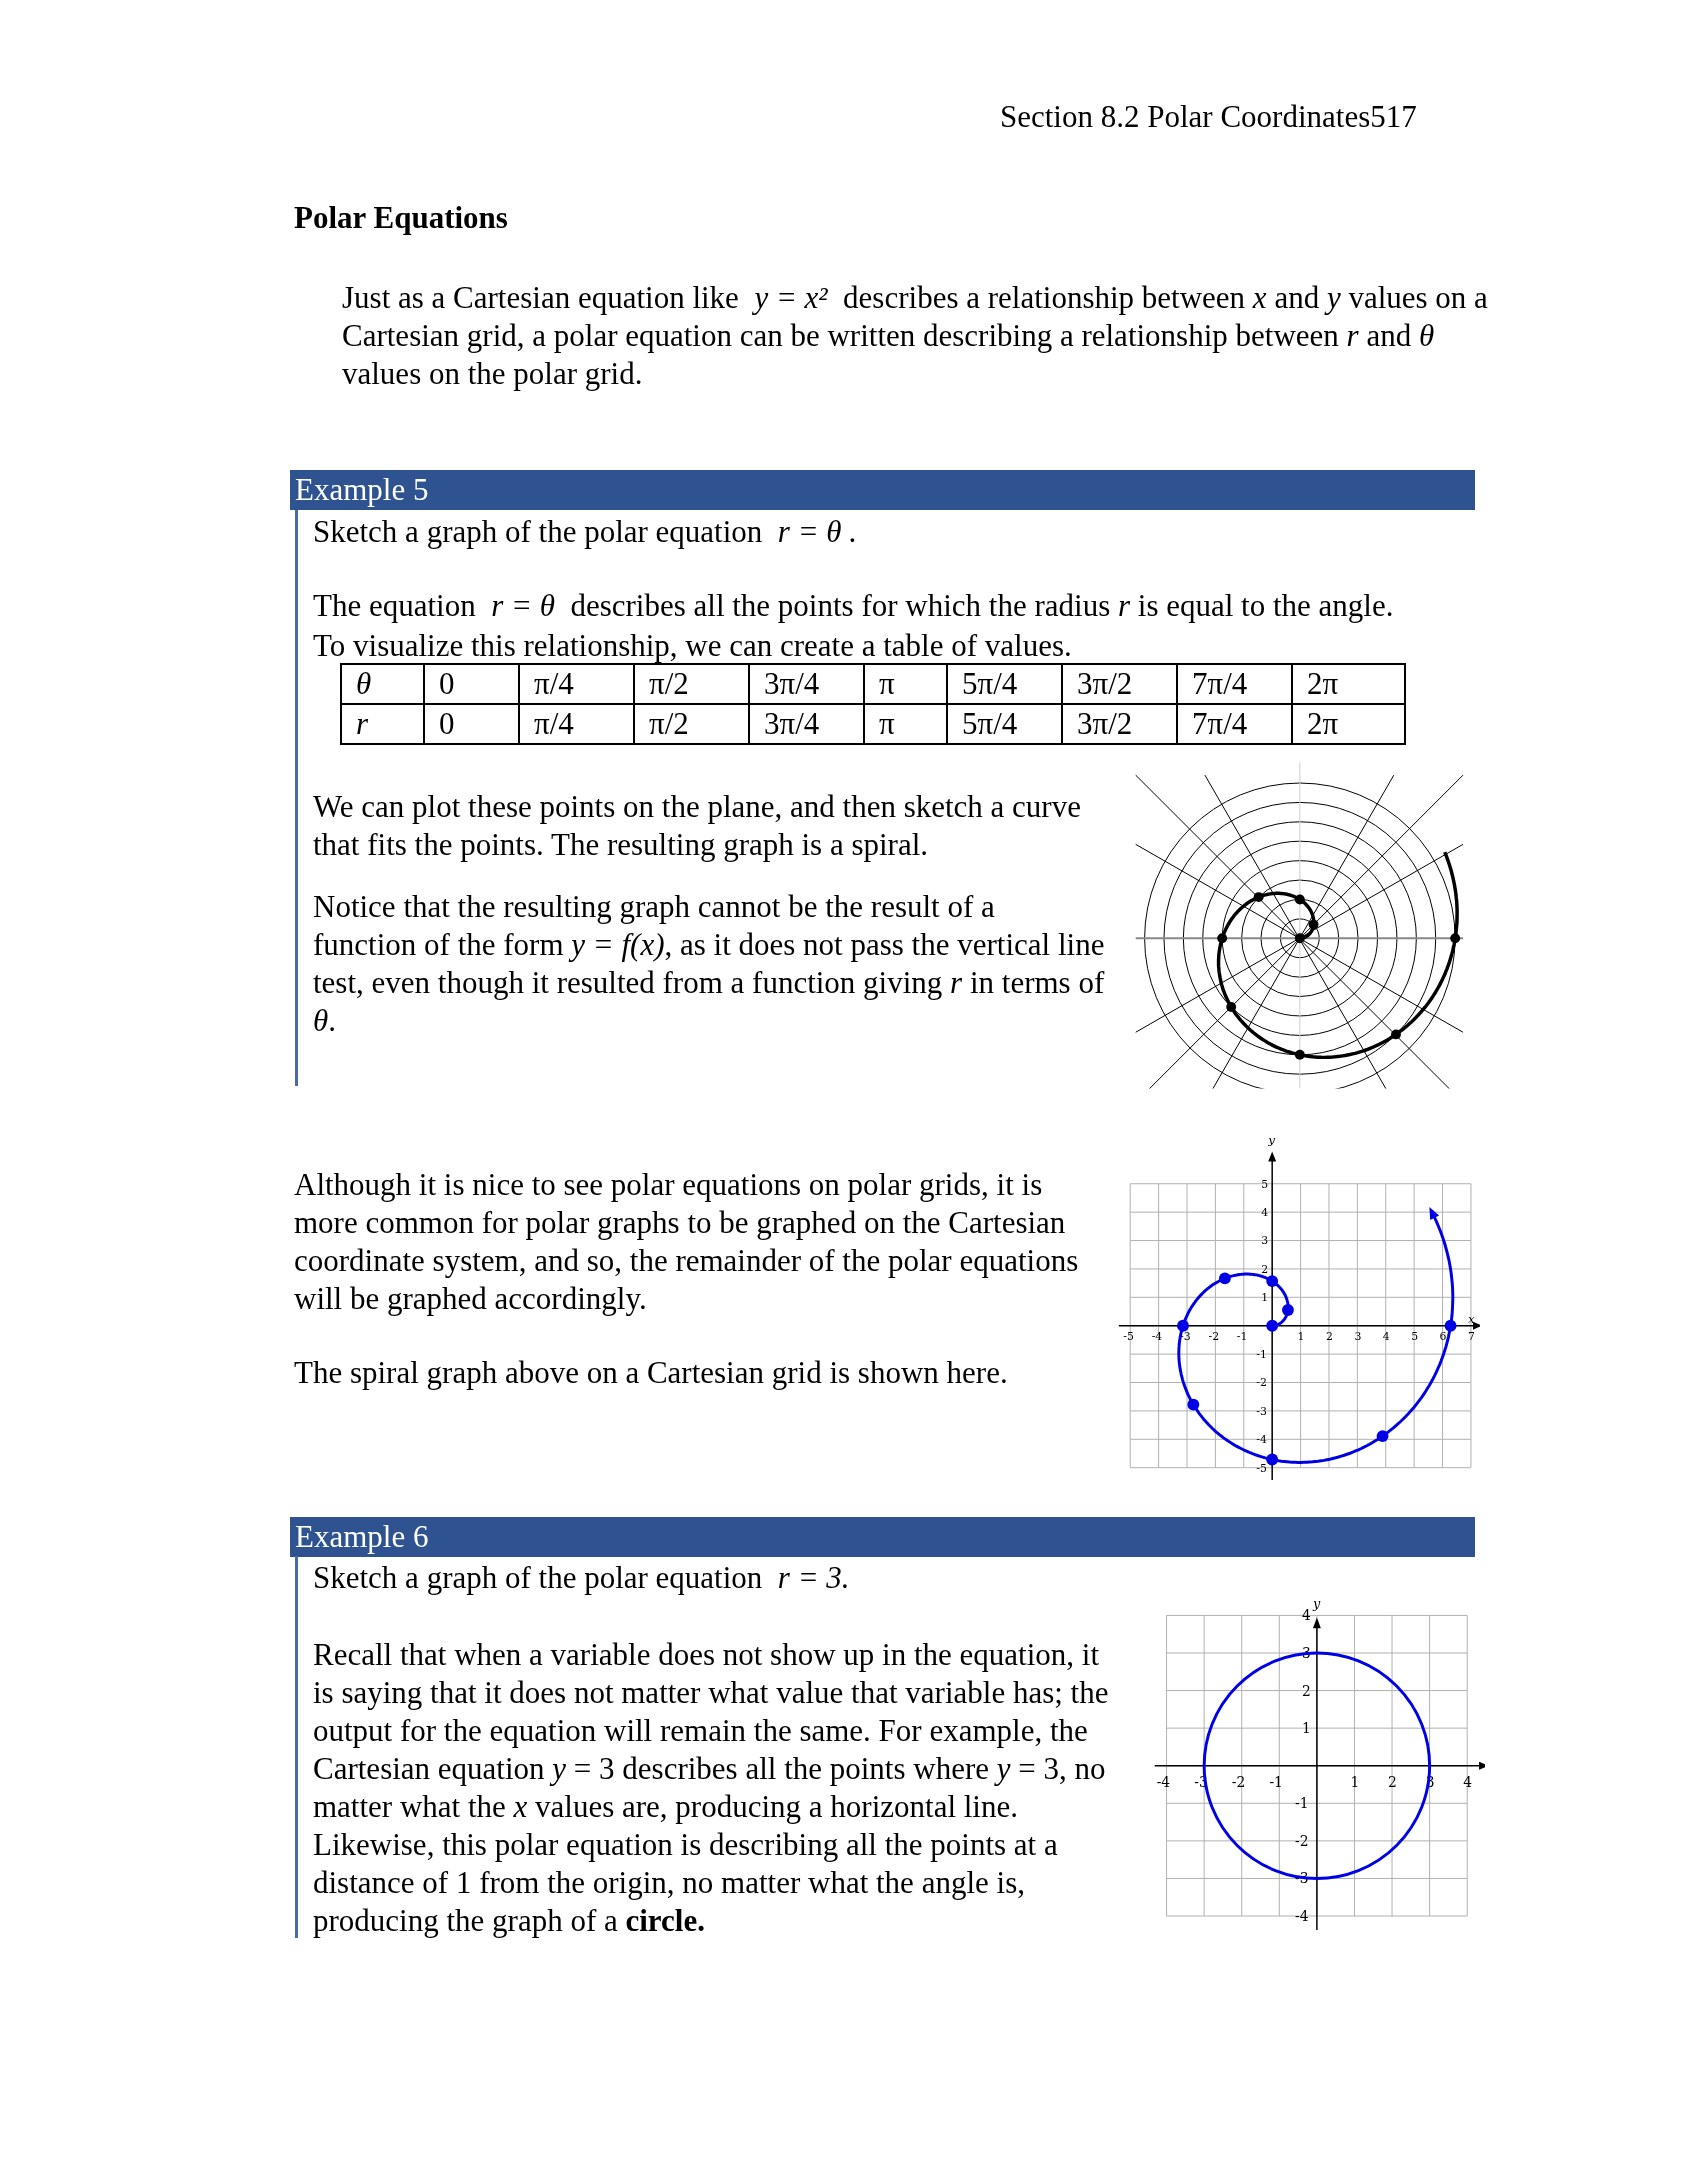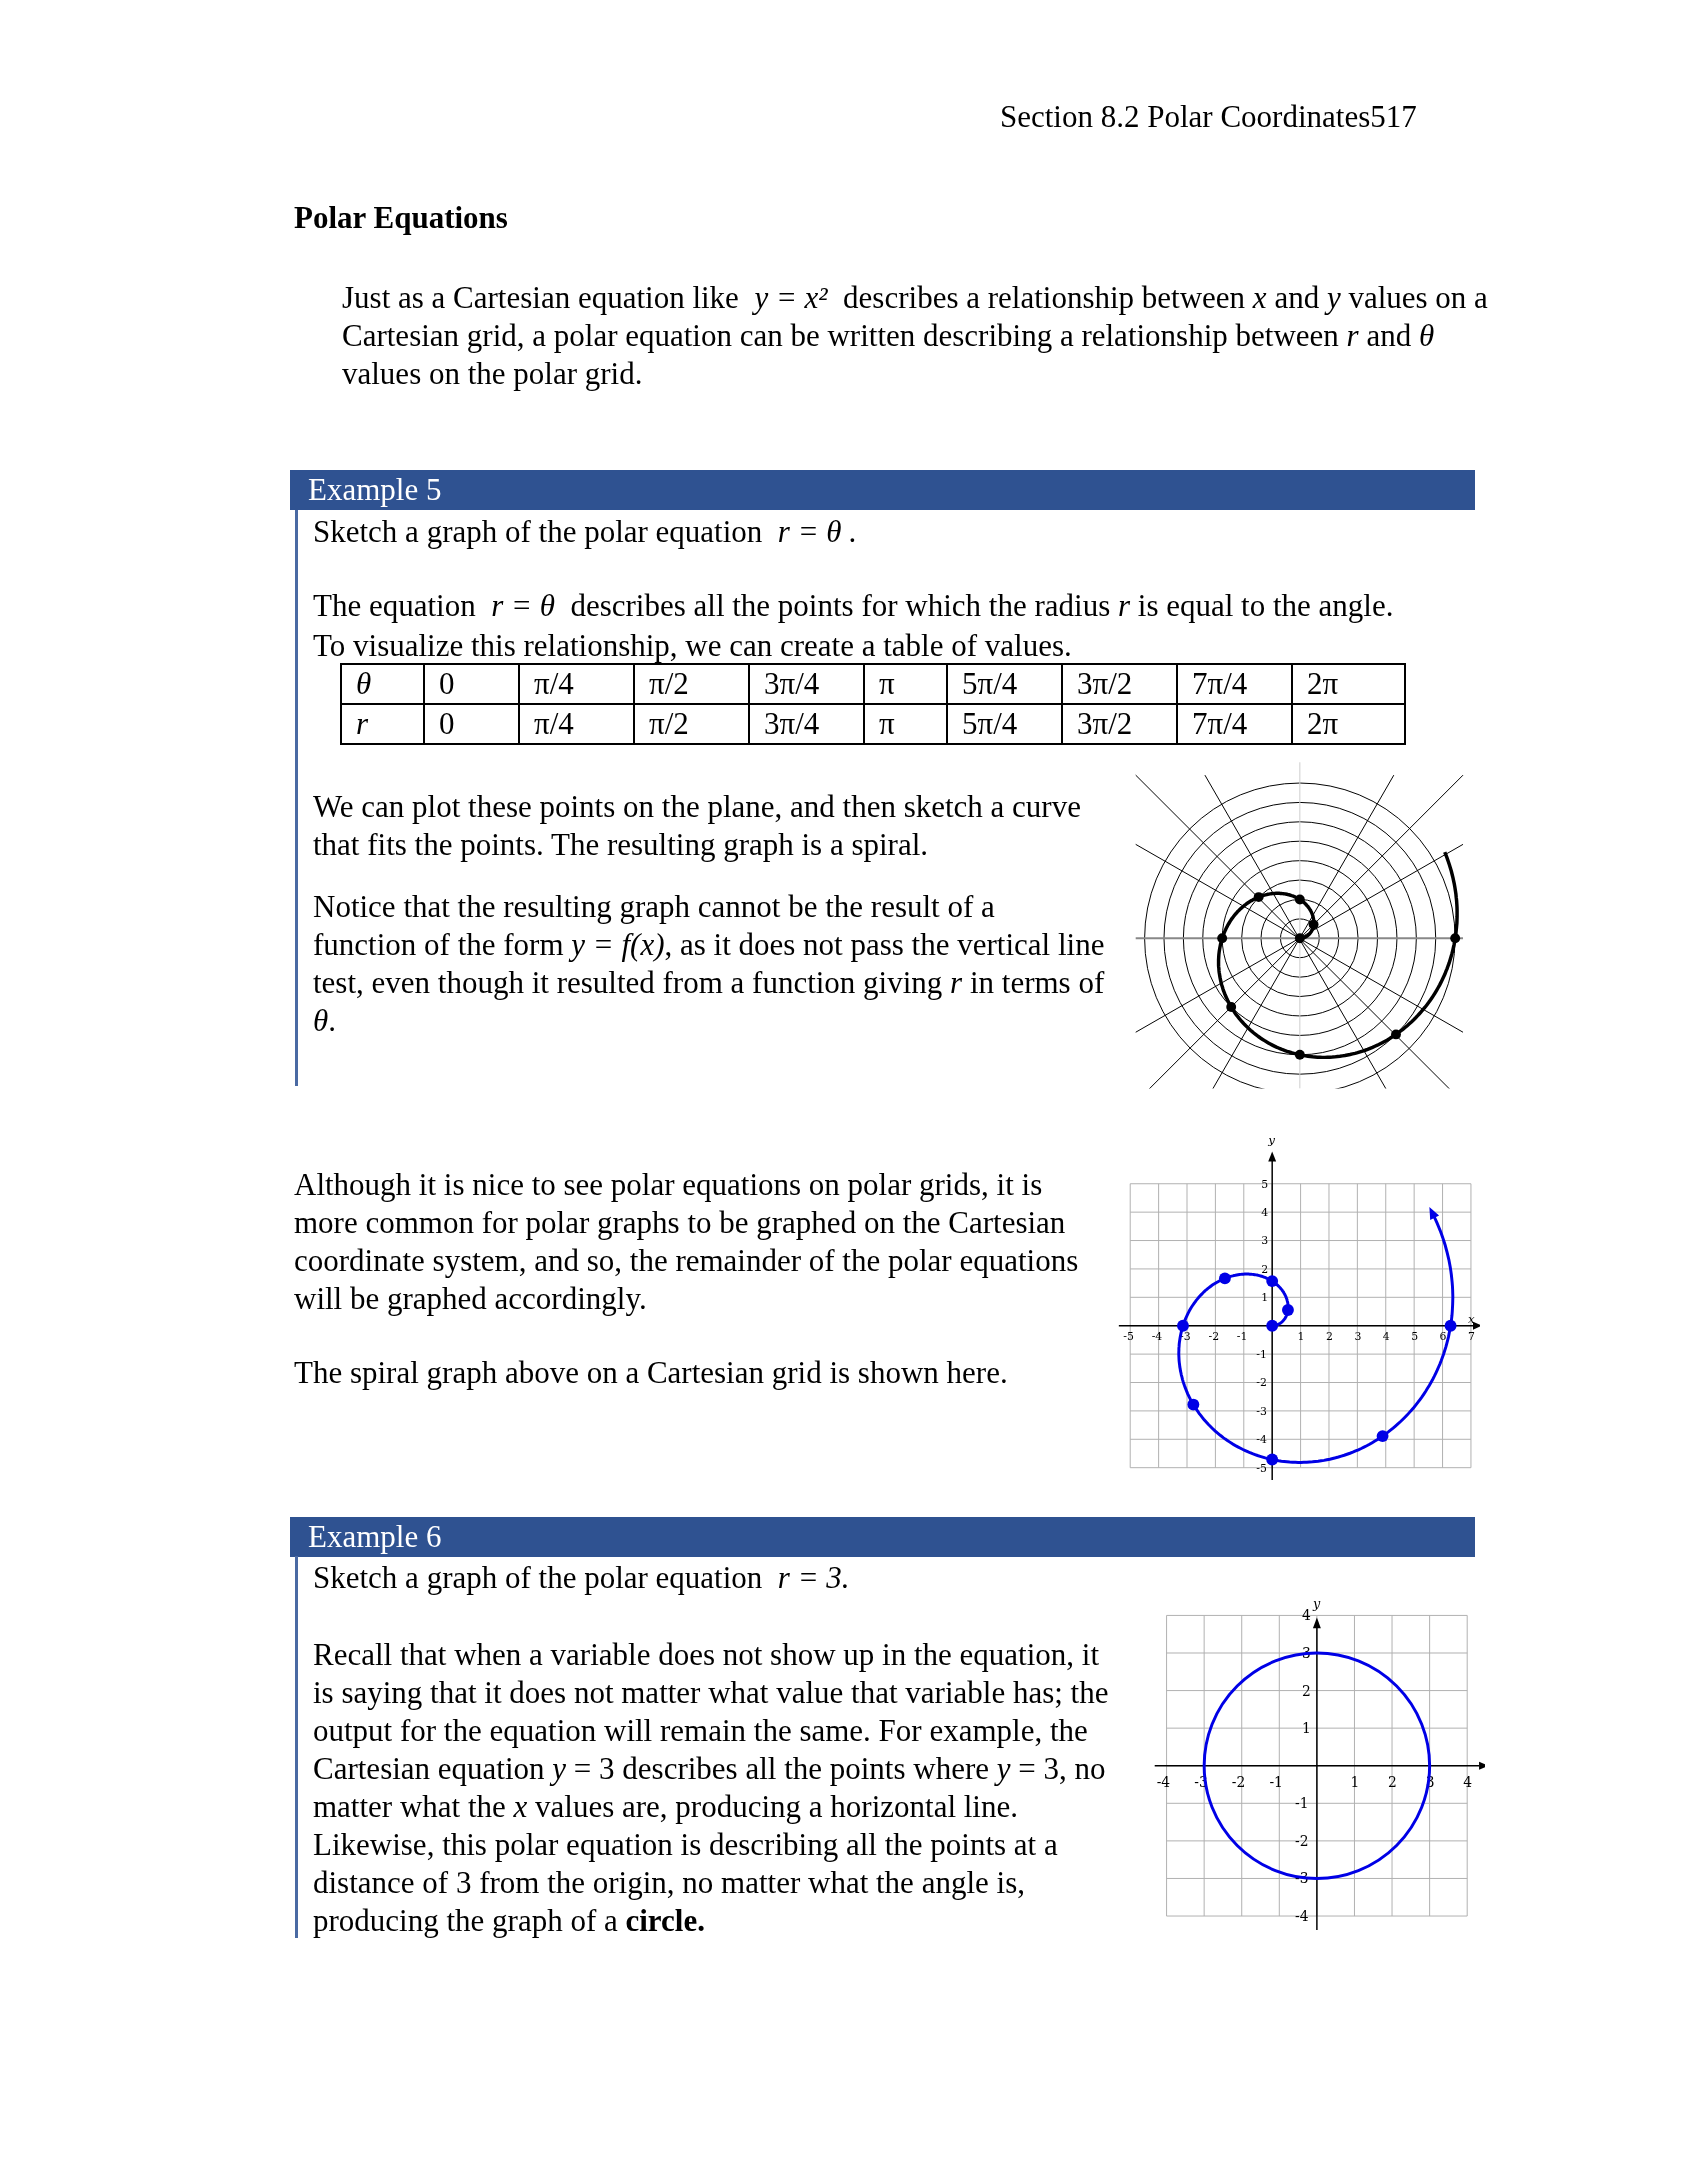--- a/index.html
+++ b/index.html
@@ -5,21 +5,21 @@
   html, body { margin:0; padding:0; background:#ffffff; }
   body { width:1683px; height:2178px; position:relative; overflow:hidden;
          font-family:"Liberation Serif", "DejaVu Serif", serif; color:#000; }
   .abs { position:absolute; }
   .running-head { left:1000px; top:99px; font-size:31px; white-space:nowrap; }
   .running-head .pg { }
   .section-title { left:294px; top:200px; font-size:31px; font-weight:bold;font-family:Liberation Serif, serif; }
   .para { font-size:31px; line-height:38px; }
   .intro { left:294px; top:279px; width:1168px;margin-left:48px; }
   .ex-header { background:#2f5291; color:#fff; font-size:31px; height:40px; line-height:40px;
-               padding-left:18px; box-sizing:border-box; }
+               padding-left:5px; box-sizing:border-box; }
   .ex-bar { background:#4a6aa3; width:3px; }
   i.v { font-style:italic; }
   table.vals { border-collapse:collapse; font-size:31px; }
   table.vals td { border:2px solid #000; height:38px; padding:0 0 0 14px; text-align:left; }
   svg text { font-family:"DejaVu Serif", serif; }
 </style>
 </head>
 <body>
 
 <div class="abs running-head">
@@ -225,21 +225,21 @@
   <i class="v">r = 3.</i>
 </div>
 
 <div class="abs para" style="left:313px; top:1636px; width:812px;">
   <span>Recall that when a variable does not show up in the equation, it is saying that it does not matter what value that variable has; the output for the equation will remain the same.  For example, the Cartesian equation</span>
   <i class="v">y</i>
   <span>= 3 describes all the points where</span>
   <i class="v">y</i>
   <span>= 3, no matter what the</span>
   <i class="v">x</i>
-  <span>values are, producing a horizontal line.  Likewise, this polar equation is describing all the points at a distance of 3 from the origin, no matter what the angle is, producing the graph of a</span>
+  <span>values are, producing a horizontal line.  Likewise, this polar equation is describing all the points at a distance of 1 from the origin, no matter what the angle is, producing the graph of a</span>
   <b>circle.</b>
 </div>
 
 <svg class="abs" style="left:1129px; top:1554px;" width="356" height="376" viewBox="1140 1570 360 380">
   <g id="circle-grid" stroke="#b0b0b0" stroke-width="1">
       <line x1="1178" y1="1632" x2="1178" y2="1936"></line>
       <line x1="1216" y1="1632" x2="1216" y2="1936"></line>
       <line x1="1254" y1="1632" x2="1254" y2="1936"></line>
       <line x1="1292" y1="1632" x2="1292" y2="1936"></line>
       <line x1="1330" y1="1632" x2="1330" y2="1936"></line>

